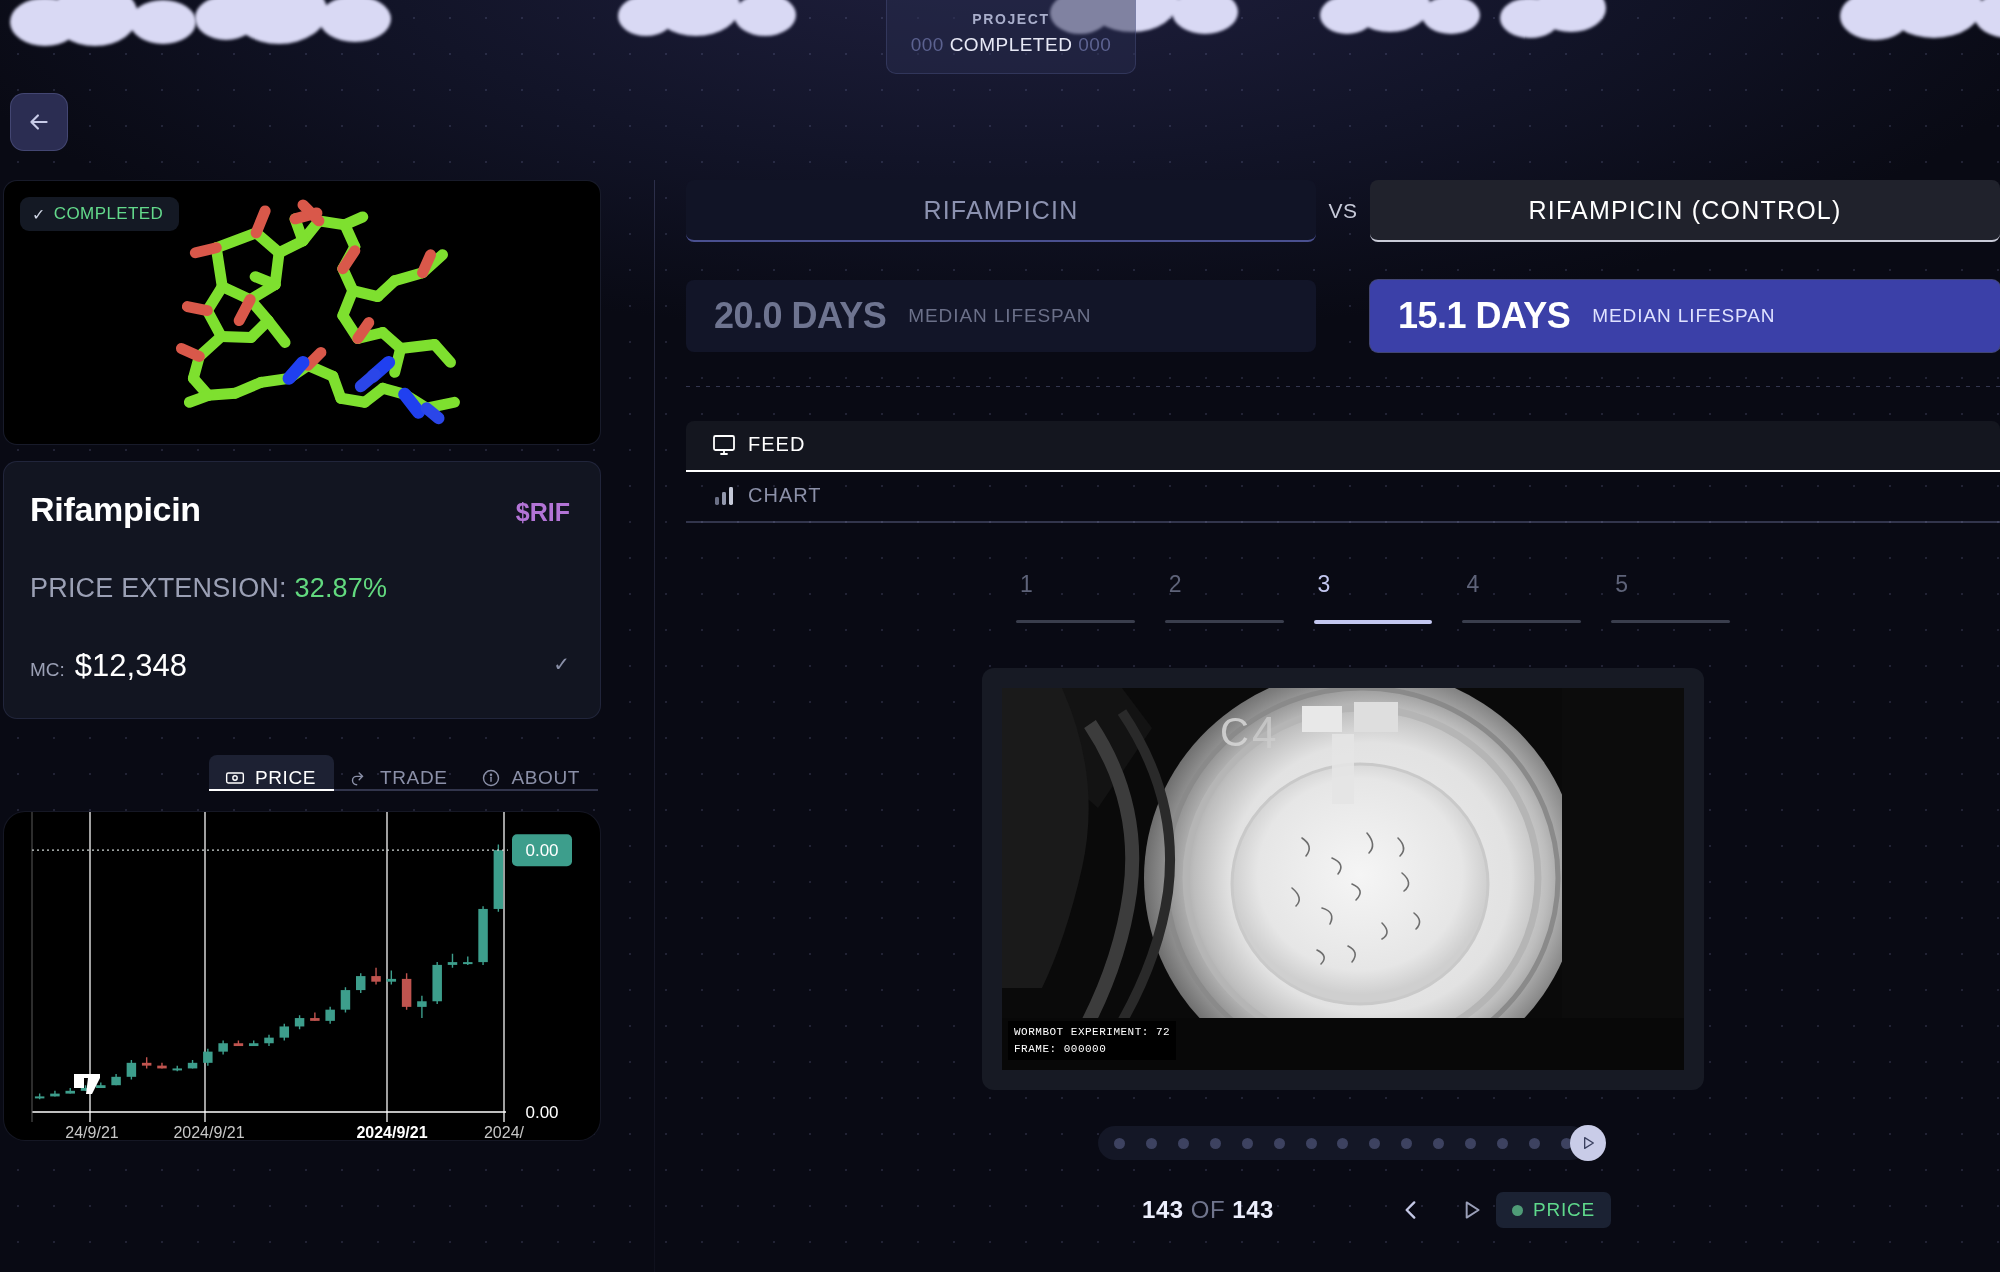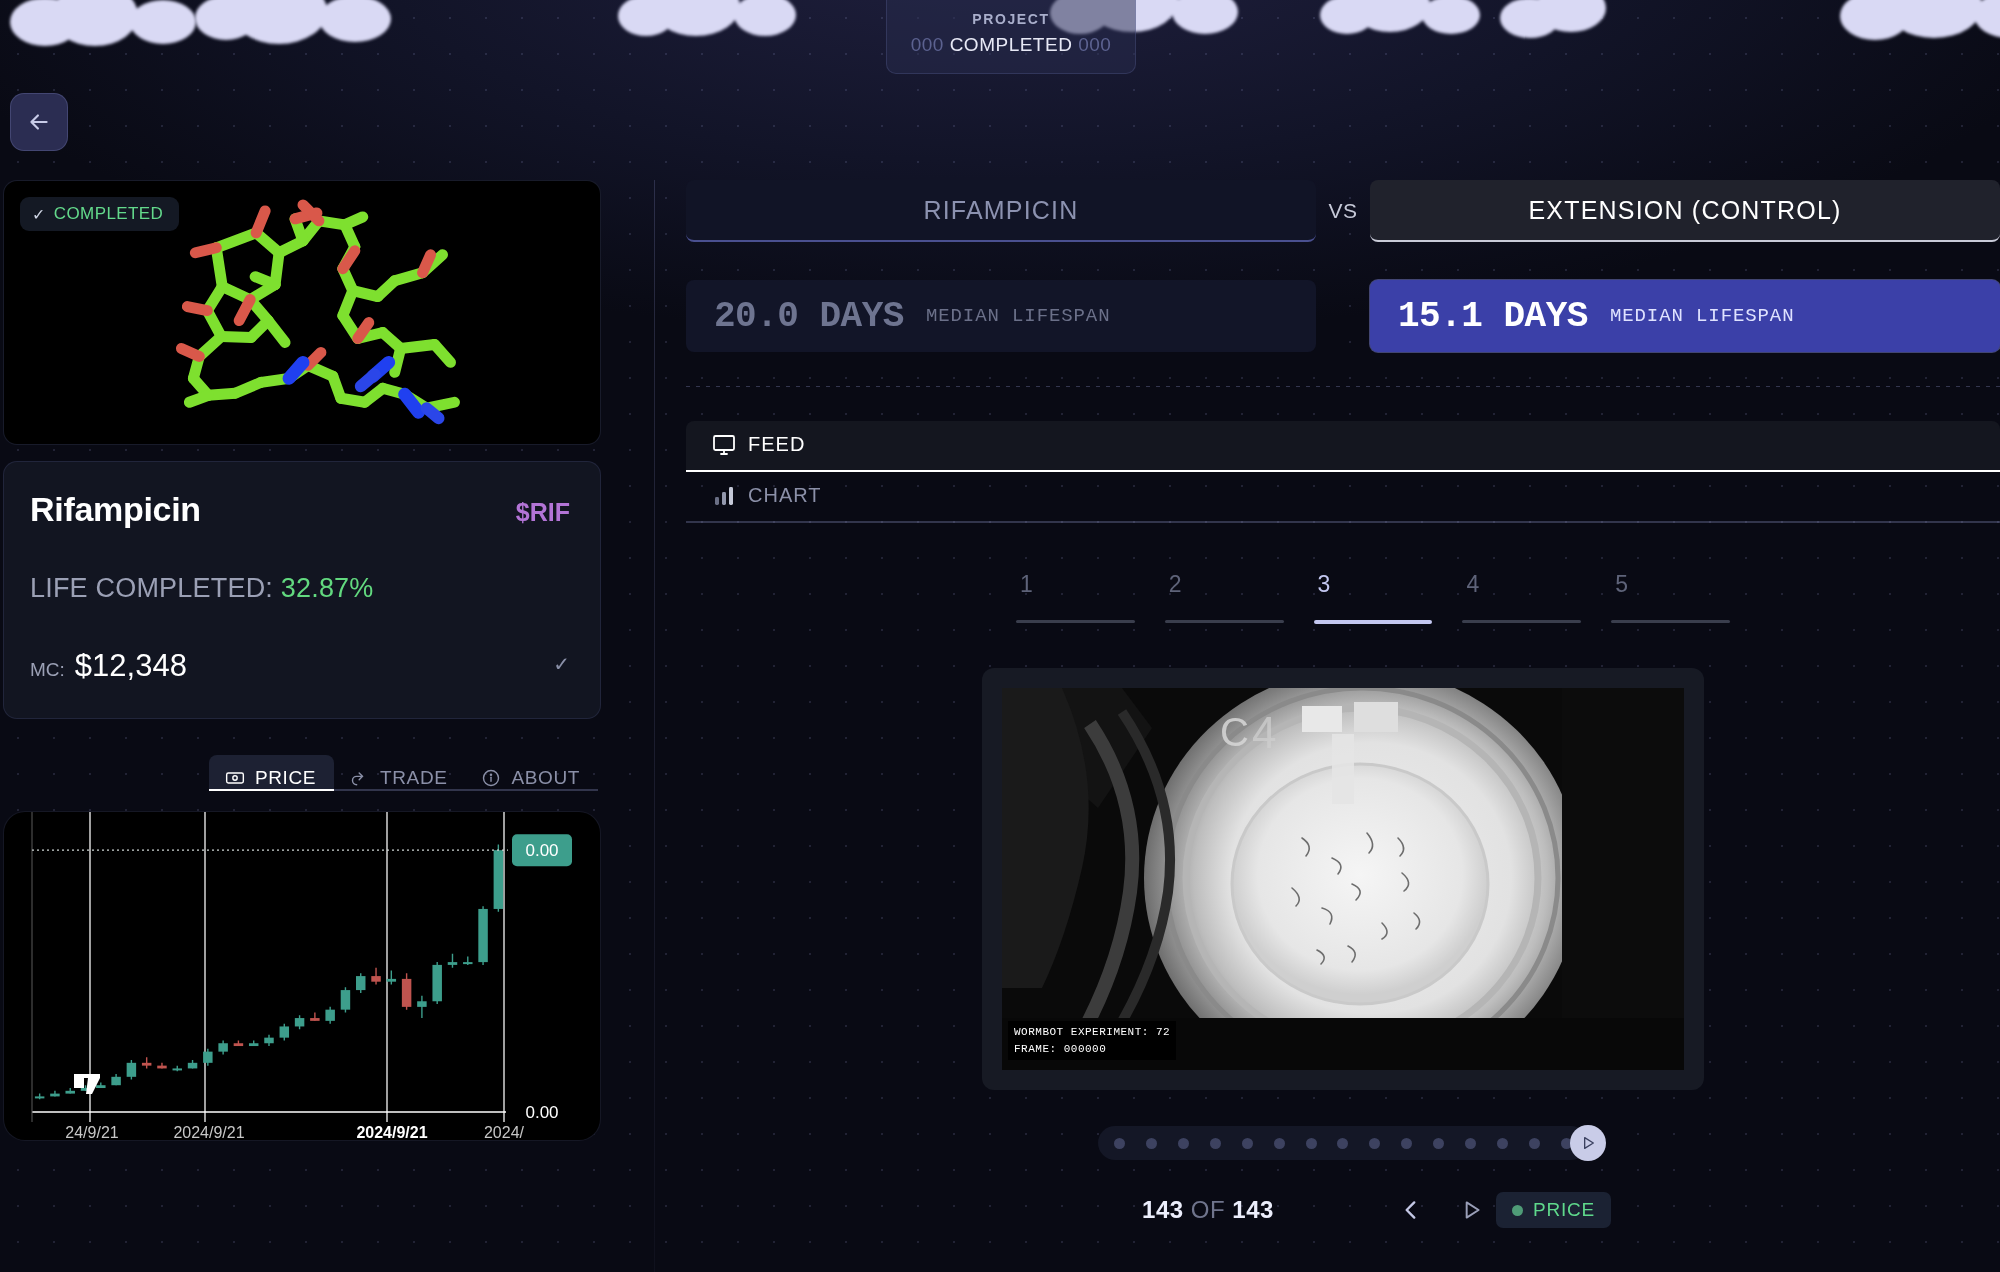--- a/index.html
+++ b/index.html
@@ -123,21 +123,21 @@
   .vs-row { display: flex; align-items: center; }
   .vs-chip {
     flex: 1; height: 62px; border-radius: 8px;
     display: flex; align-items: center; justify-content: center;
     font-size: 25px; letter-spacing: 1.2px; cursor: pointer;
   }
   .vs-chip.a { background: #111426; color: #8c92b0; border-bottom: 2px solid #4a5090; }
   .vs-chip.b { background: #20222c; color: #fff; border-bottom: 2px solid #c9cbd8; }
   .vs-label { width: 54px; text-align: center; font-size: 21px; color: #c6c9d8; letter-spacing: 0.5px; }
 
-  .stat-row { display: flex; align-items: center; margin-top: 38px; font-family: Liberation Mono, monospace; }
+  .stat-row { display: flex; align-items: center; margin-top: 38px; }
   .stat {
     flex: 1; height: 72px; border-radius: 8px;
     display: flex; align-items: center; gap: 22px; padding: 0 28px;
   }
   .stat.a { background: #121528; }
   .stat.b { background: #3b40a8; box-shadow: 0 0 0 1px rgba(150,158,255,0.4); }
   .stat .big { font-size: 36px; font-weight: 700; letter-spacing: -0.5px; }
   .stat .sub { font-size: 19px; letter-spacing: 0.9px; }
   .stat.a .big { color: #6e7490; }
   .stat.a .sub { color: #6b7089; }
@@ -358,21 +358,21 @@
         </g>
       </svg>
     </div>
 
     <div class="info-card">
       <div class="info-row1">
         <div class="drug-name">Rifampicin</div>
         <div class="ticker">$RIF</div>
       </div>
       <div class="life-row">
-        <span>LIFE COMPLETED:</span>
+        <span>PRICE EXTENSION:</span>
         <span class="val">32.87%</span>
       </div>
       <div class="mc-row">
         <span class="mc-label">MC:</span>
         <span class="mc-val">$12,348</span>
       </div>
       <div class="mc-check">✓</div>
     </div>
 
     <div class="ltabs">
@@ -485,21 +485,21 @@
         </svg>
     </div>
   </div>
 
   <div class="vdiv"></div>
 
   <div class="right-col">
     <div class="vs-row">
       <div class="vs-chip a">RIFAMPICIN</div>
       <div class="vs-label">VS</div>
-      <div class="vs-chip b">EXTENSION (CONTROL)</div>
+      <div class="vs-chip b">RIFAMPICIN (CONTROL)</div>
     </div>
 
     <div class="stat-row">
       <div class="stat a">
         <span class="big">20.0 DAYS</span>
         <span class="sub">MEDIAN LIFESPAN</span>
       </div>
       <div class="stat-gap"></div>
       <div class="stat b">
         <span class="big">15.1 DAYS</span>

